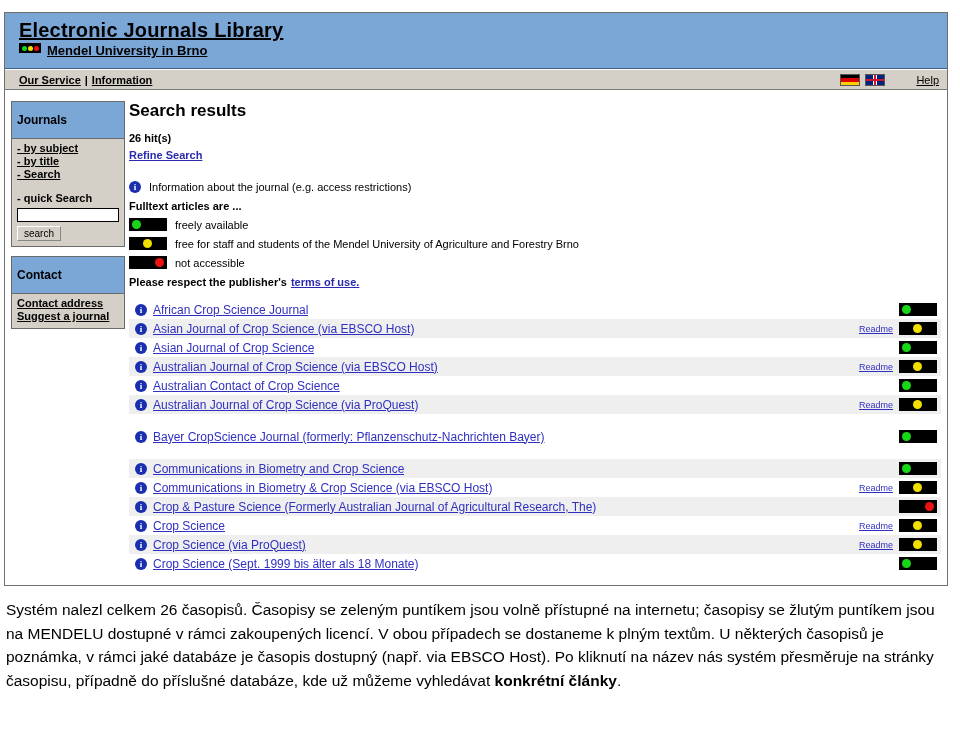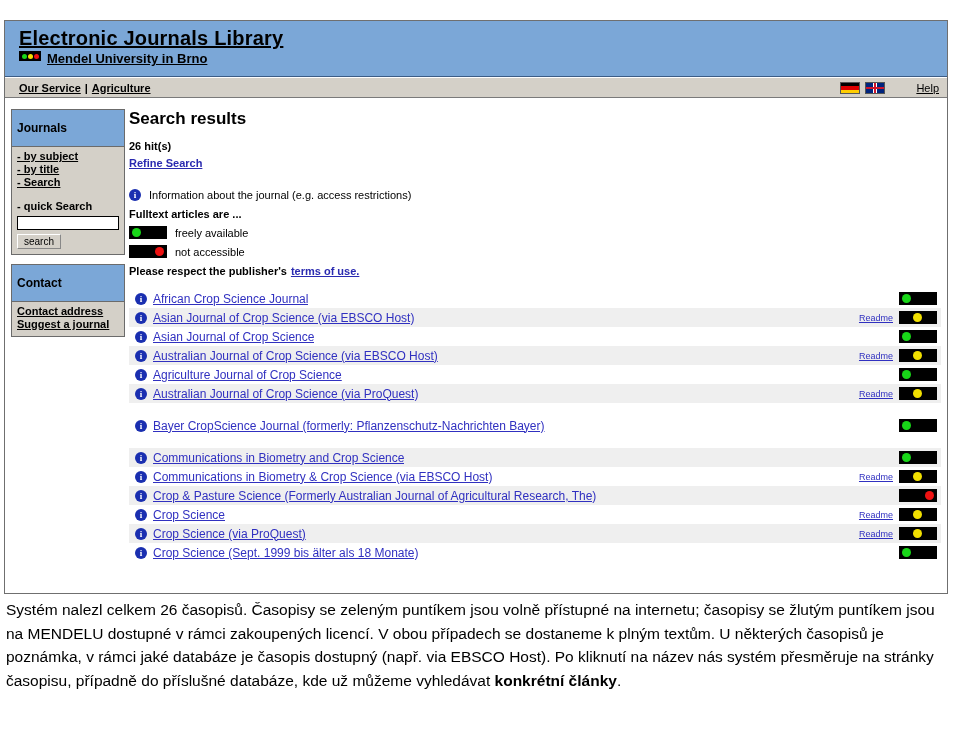--- a/index.html
+++ b/index.html
@@ -6,21 +6,21 @@
   html, body { margin:0; padding:0; }
   body {
     width:960px; height:739px;
     background:#ffffff;
     font-family:"Liberation Sans", sans-serif;
     overflow:hidden;
   }
 
   
   #shot {
-    position:absolute; left:4px; top:20px;
+    position:absolute; left:4px; top:12px;
     width:944px; height:574px;
     border:1px solid #6f6f6f;
     background:#ffffff;
     overflow:hidden;
   }
 
   
   #banner {
     position:absolute; left:0; top:0;
     width:942px; height:56px;
@@ -180,21 +180,21 @@
             <i style="background:#f2e000"></i>
             <i style="background:#ee1111"></i>
         </span>
         <a class="uni-name" href="#">Mendel University in Brno</a>
       </div>
     </div>
   </div>
 
   <div id="navbar">
     <div class="nav-left">
-      <a href="#">Our Service</a><span class="nav-sep">|</span><a href="#">Agriculture</a>
+      <a href="#">Our Service</a><span class="nav-sep">|</span><a href="#">Information</a>
     </div>
     <div class="nav-right">
       <span class="flag flag-de"></span>
       <span class="flag flag-uk"></span>
       <a class="help-link" href="#">Help</a>
     </div>
   </div>
 
   <div id="sidebar">
 
@@ -233,20 +233,26 @@
       <div class="leg-row">
         <span class="leg-bold">Fulltext articles are ...</span>
       </div>
       <div class="leg-row">
         <span class="tl green">
             <i></i>
           </span>
         <span class="leg-text">freely available</span>
       </div>
       <div class="leg-row">
+        <span class="tl yellow">
+            <i></i>
+          </span>
+        <span class="leg-text">free for staff and students of the Mendel University of Agriculture and Forestry Brno</span>
+      </div>
+      <div class="leg-row">
         <span class="tl red">
             <i></i>
           </span>
         <span class="leg-text">not accessible</span>
       </div>
       <div class="leg-row">
         <span class="leg-bold">Please respect the publisher's</span>
         <a class="terms" href="#" style="margin-left:-4px">terms of use.</a>
       </div>
     </div>
@@ -294,21 +300,21 @@
           <div class="jright">
             <a class="readme" href="#">Readme</a>
             <span class="tl yellow">
               <i></i>
             </span>
           </div>
         </div>
         <div class="jrow">
           <div class="jleft">
             <span class="info-ico">i</span>
-            <a class="jtitle" href="#">Agriculture Journal of Crop Science</a>
+            <a class="jtitle" href="#">Australian Contact of Crop Science</a>
           </div>
           <div class="jright">
             <span class="tl green">
               <i></i>
             </span>
           </div>
         </div>
         <div class="jrow alt">
           <div class="jleft">
             <span class="info-ico">i</span>

